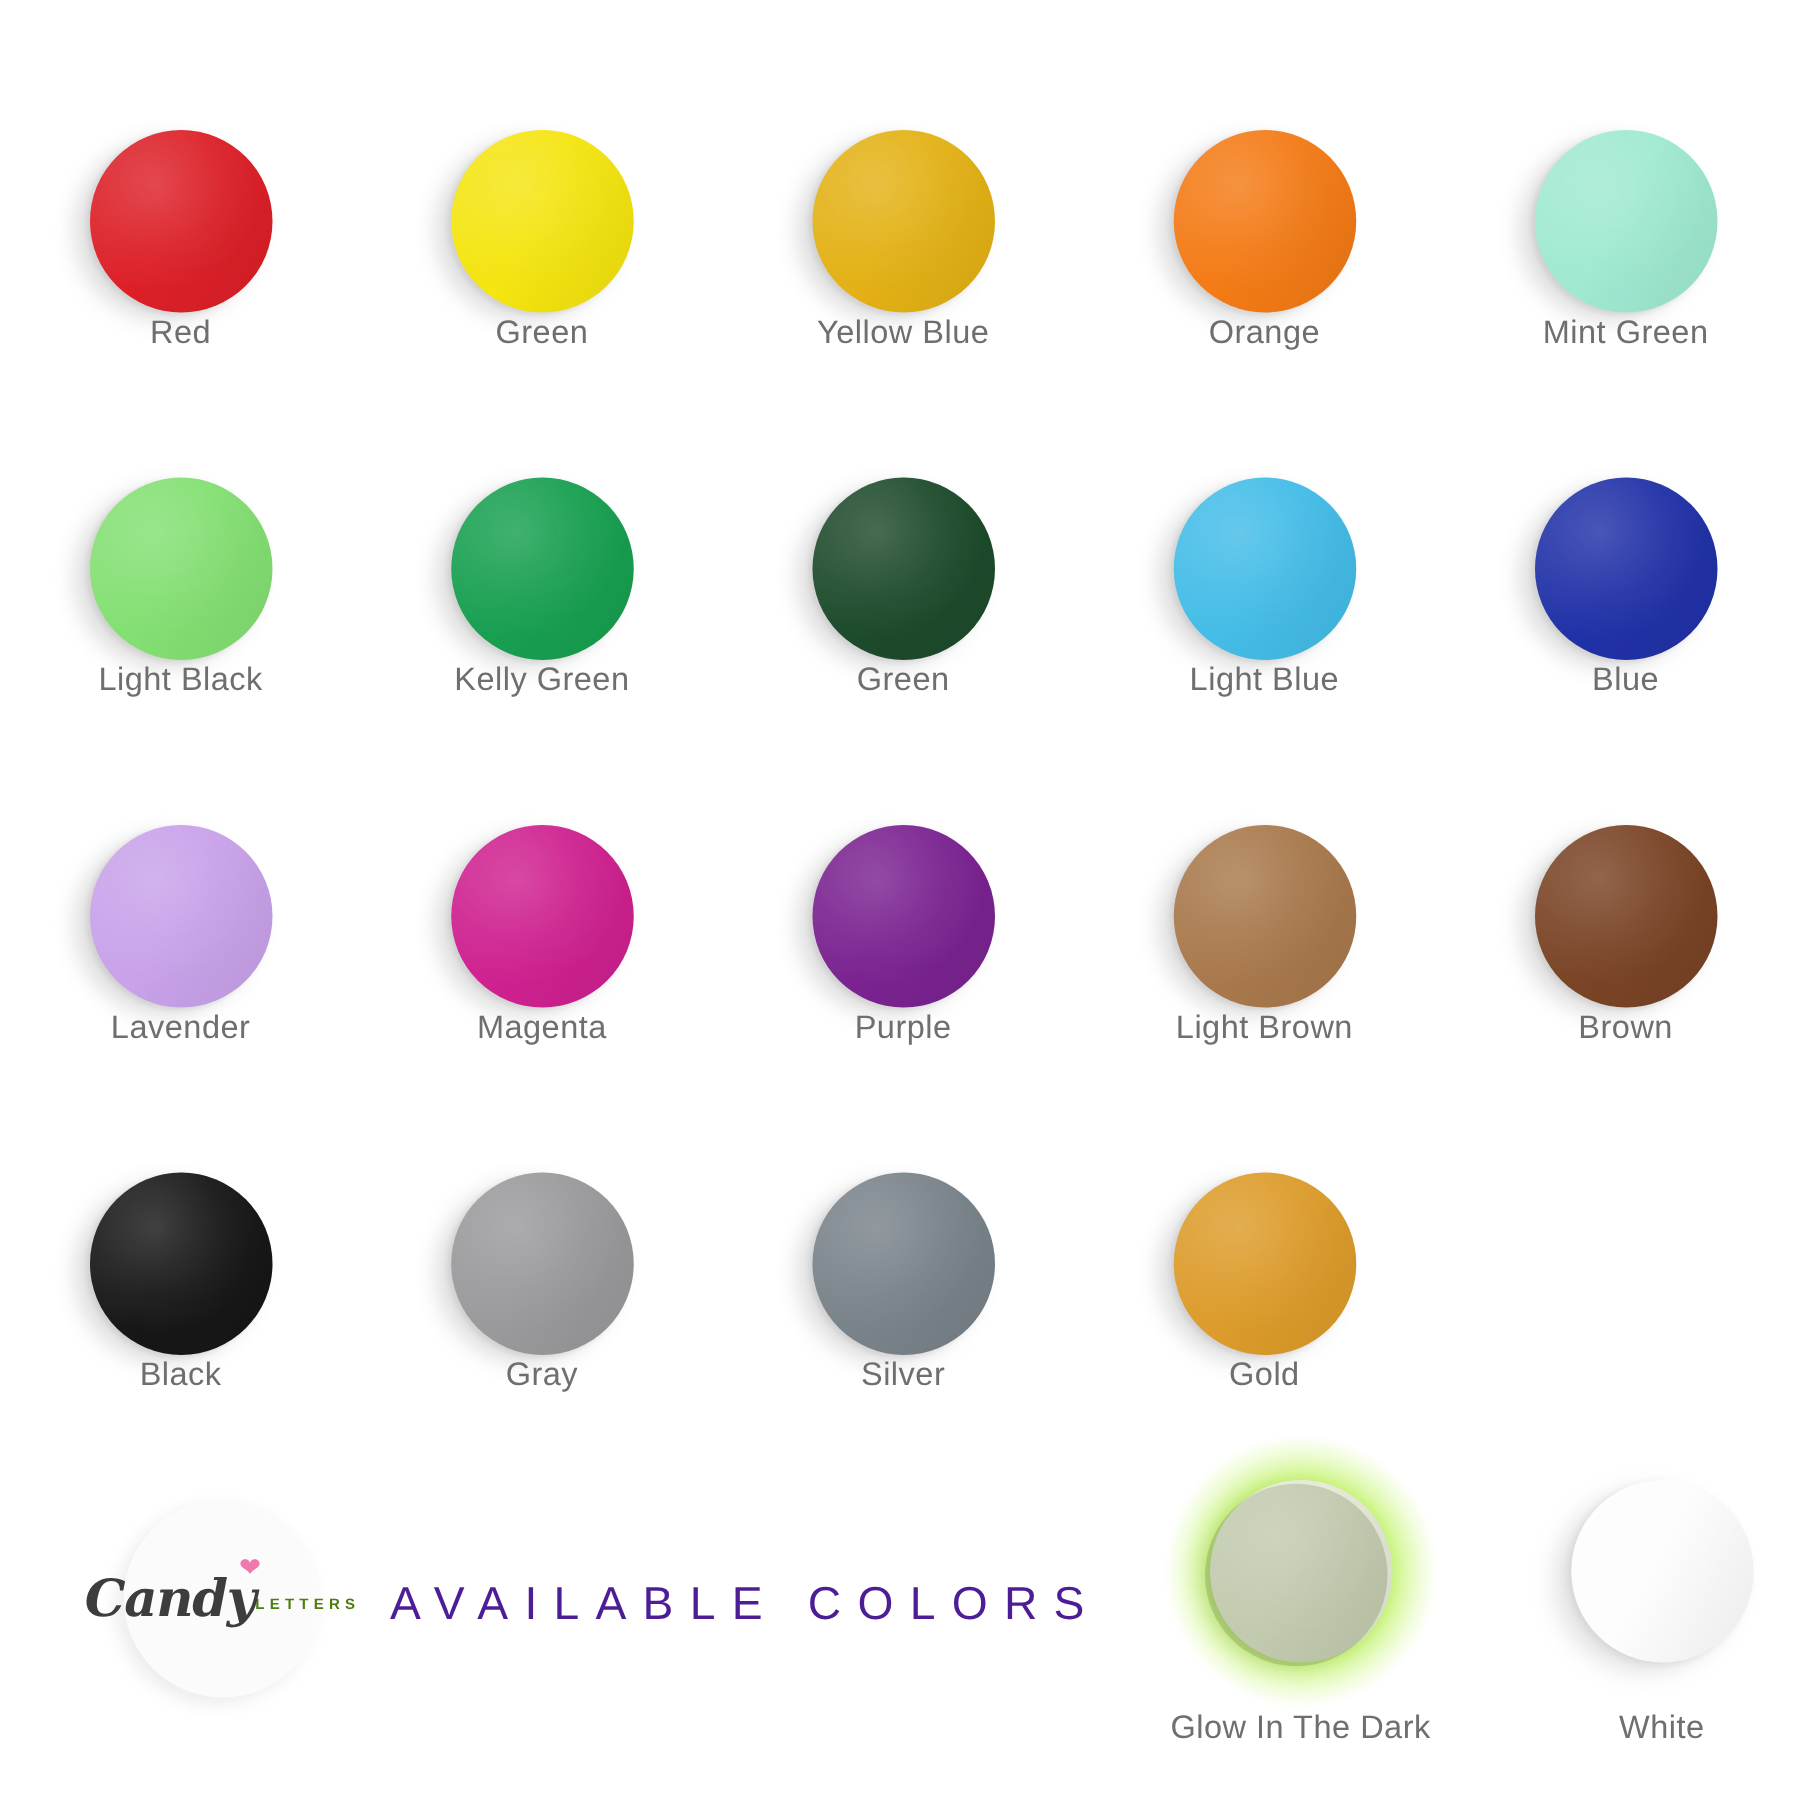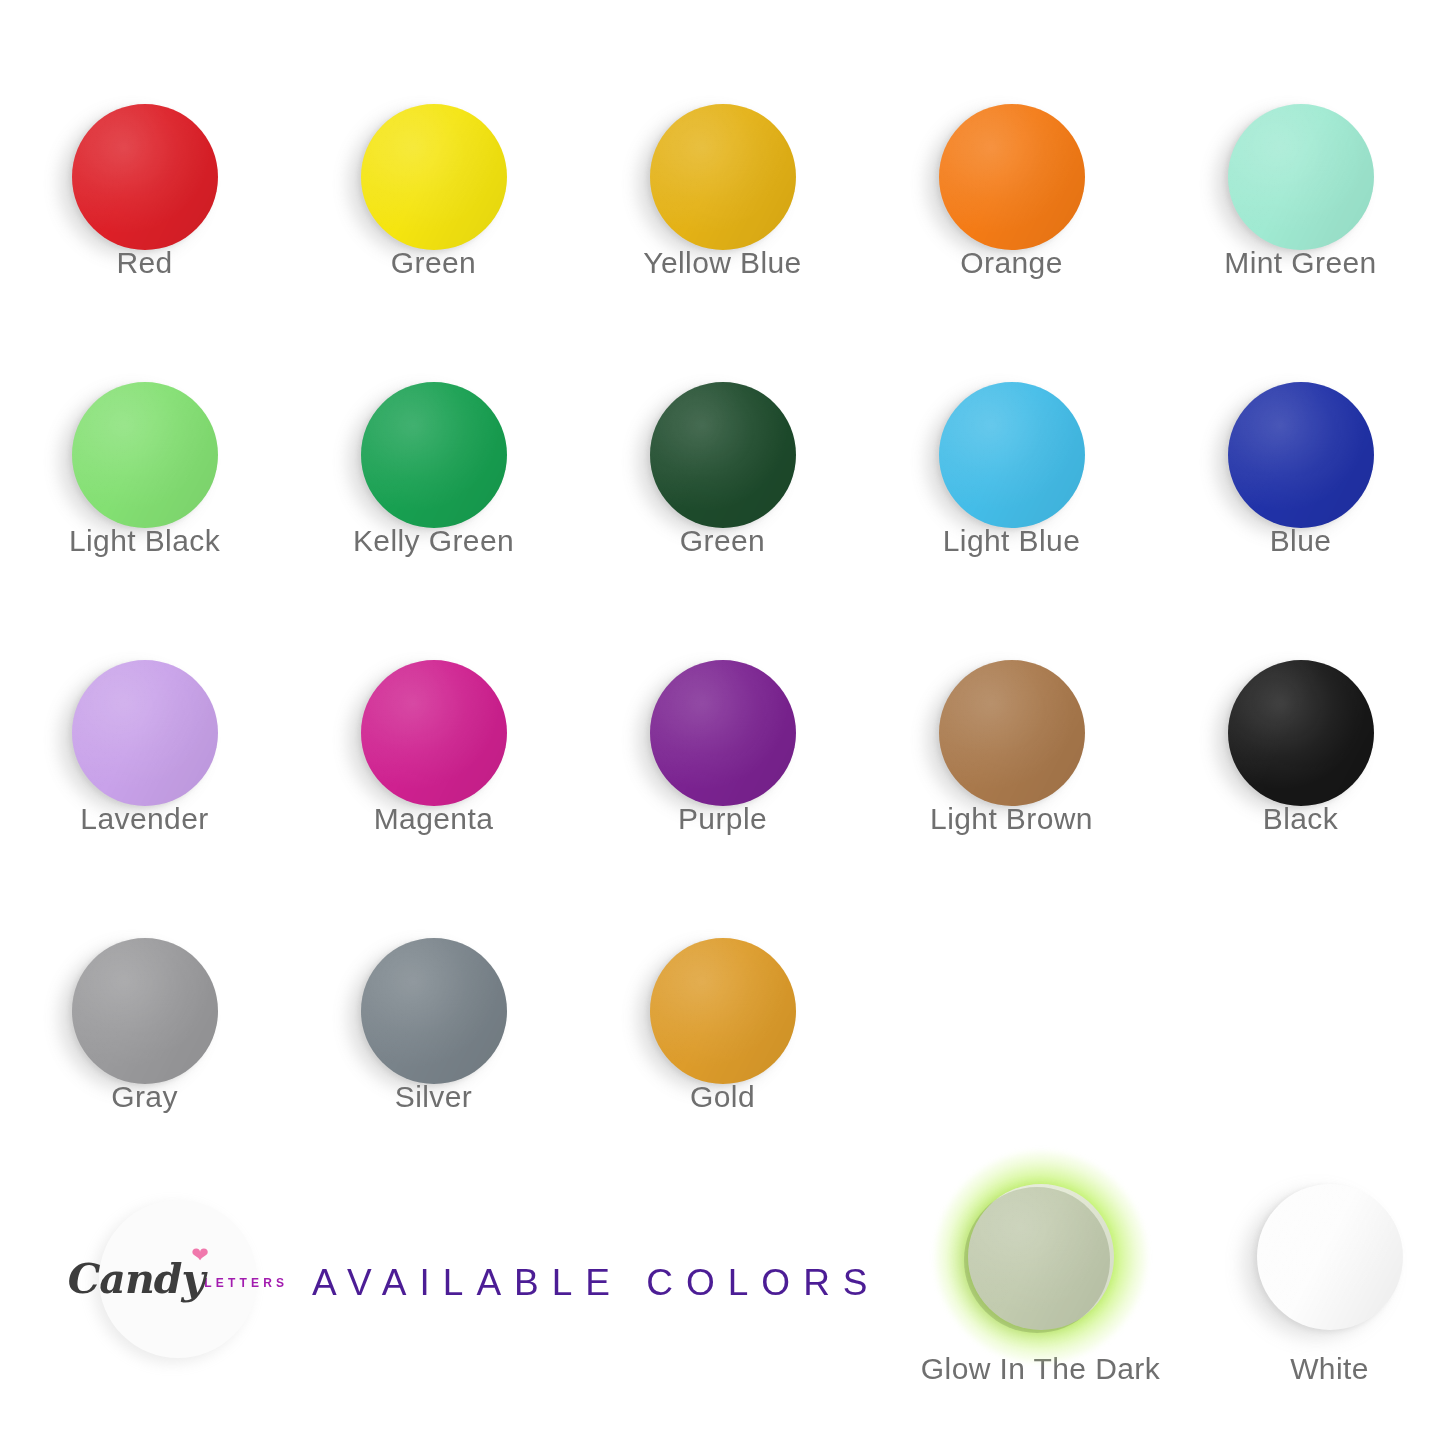--- a/index.html
+++ b/index.html
@@ -82,22 +82,22 @@
     top: 3px;
     width: 146px;
     height: 146px;
     border-radius: 50%;
     background: rgba(0,0,0,0.28);
     filter: blur(0.5px);
     z-index: -1;
   }
 
   .swatch-label {
-    margin-top: 24px;
-    font-size: 30px;
+    margin-top: 38px;
+    font-size: 26px;
     font-weight: 400;
     color: #6f6f6f;
     letter-spacing: 0.4px;
     white-space: nowrap;
     line-height: 1;
   }
 
   
   .bottom-band {
     position: absolute;
@@ -148,21 +148,21 @@
     color: #f078ac;
     font-size: 21px;
     line-height: 1;
   }
 
   .brand-sub {
     margin-top: 7px;
     font-size: 12px;
     font-weight: 700;
     letter-spacing: 4.2px;
-    color: #a21caf;
+    color: #4d7c0f;
     line-height: 1;
   }
 
   .band-title {
     position: absolute;
     left: 312px;
     top: 150px;
     font-size: 37px;
     font-weight: 300;
     letter-spacing: 13px;
@@ -302,20 +302,26 @@
         <div class="swatch-label">Purple</div>
       </div>
       <div class="swatch-cell">
         <div class="disc-wrap">
           <div class="disc" style="background: rgb(169, 121, 76);"></div>
         </div>
         <div class="swatch-label">Light Brown</div>
       </div>
       <div class="swatch-cell">
         <div class="disc-wrap">
+          <div class="disc" style="background: rgb(122, 68, 38);"></div>
+        </div>
+        <div class="swatch-label">Brown</div>
+      </div>
+      <div class="swatch-cell">
+        <div class="disc-wrap">
           <div class="disc" style="background: rgb(23, 23, 23);"></div>
         </div>
         <div class="swatch-label">Black</div>
       </div>
       <div class="swatch-cell">
         <div class="disc-wrap">
           <div class="disc" style="background: rgb(154, 154, 156);"></div>
         </div>
         <div class="swatch-label">Gray</div>
       </div>

